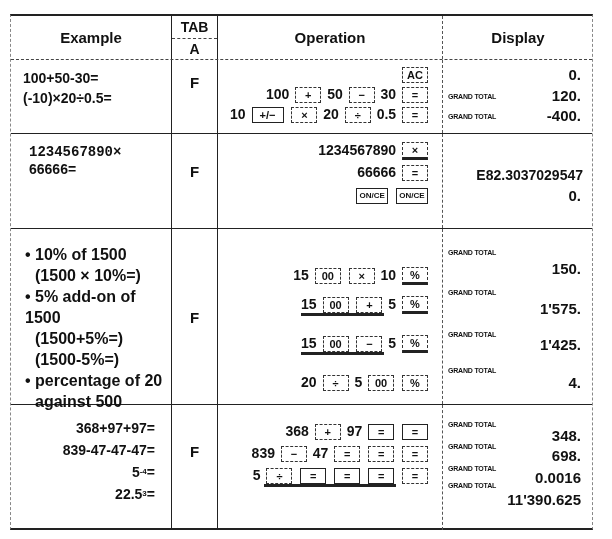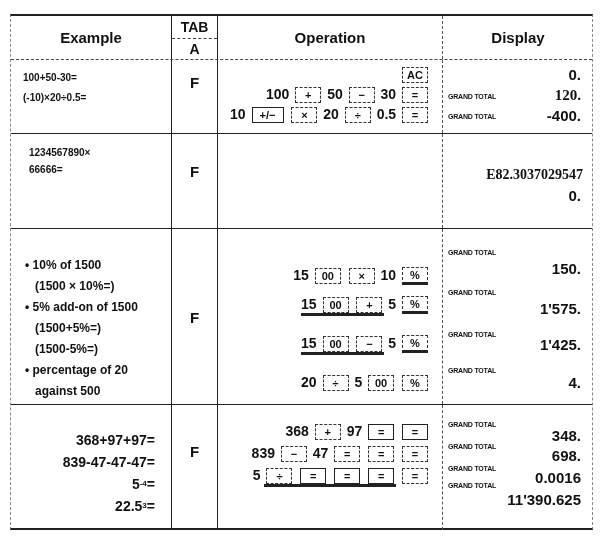--- a/index.html
+++ b/index.html
@@ -19,21 +19,21 @@
   .c-ex { left:0; width:160px; }
   .c-tab { left:160px; width:47px; border-left:1.5px solid #222; border-right:1.5px solid #222; }
   .c-op { left:207px; width:224px; }
   .c-disp { left:431px; width:151px; border-left:1px dashed #555; }
   .hdr .c-ex, .hdr .c-op, .hdr .c-disp { display:flex; align-items:center; justify-content:center; font-size:15px; }
   .tab-top { position:absolute; top:0; left:0; width:100%; height:22px; border-bottom:1.5px dashed #444;
              display:flex; align-items:center; justify-content:center; font-size:14px; }
   .tab-bot { position:absolute; top:22px; left:0; width:100%; height:22px;
              display:flex; align-items:center; justify-content:center; font-size:14px; }
   .tabval { position:absolute; top:14px; width:100%; text-align:center; font-size:15px; }
-  .ex-line { font-size:10px; line-height:20px; }
+  .ex-line { font-size:14px; line-height:20px; }
   .k { display:inline-block; border:1px dashed #333; min-width:20px; height:14px; line-height:14px;
        font-size:11px; text-align:center; padding:0 2px; margin:0 2px; vertical-align:middle; }
   .k.solid { border:1px solid #222; }
   .k.wide { min-width:26px; }
   .op-line { position:absolute; right:12px; font-size:14px; white-space:nowrap; }
   .ul { border-bottom:3px solid #222; }
   .gt { position:absolute; left:5px; font-size:7px; letter-spacing:-0.2px; }
   .dv { position:absolute; right:12px; font-size:15px; }
   .sup { font-size:8px; vertical-align:top; }
 </style>
@@ -80,45 +80,59 @@
         <span class="k">×</span>
         <span>20</span>
         <span class="k">÷</span>
         <span>0.5</span>
         <span class="k">=</span>
       </div>
     </div>
     <div class="col c-disp">
       <div class="dv" style="top:6px;">0.</div>
       <div class="gt" style="top:33px;">GRAND TOTAL</div>
-      <div class="dv" style="top:27px;font-family:Liberation Serif, serif;">120.</div>
+      <div class="dv" style="top:27px;">120.</div>
       <div class="gt" style="top:53px;">GRAND TOTAL</div>
       <div class="dv" style="top:47px;">-400.</div>
     </div>
   </div>
 
   <div class="row r2 sep">
     <div class="col c-ex">
       <div style="position:absolute;left:18px;top:10px;">
-        <div class="ex-line" style="line-height:17px;">1234567890×</div>
+        <div class="ex-line" style="line-height:17px;font-family:Liberation Mono, monospace;">1234567890×</div>
         <div class="ex-line" style="line-height:17px;">66666=</div>
       </div>
     </div>
     <div class="col c-tab">
       <div class="tabval" style="top:29px;">F</div>
     </div>
-    <div class="col c-disp">
-      <div class="dv" style="top:33px;font-size:14px;right:10px;font-family:Liberation Serif, serif;">E82.3037029547</div>
+    <div class="col c-op">
+      <div class="op-line" style="top:8px;">
+        <span>1234567890</span>
+        <span class="k ul">×</span>
+      </div>
+      <div class="op-line" style="top:30px;">
+        <span>66666</span>
+        <span class="k">=</span>
+      </div>
+      <div class="op-line" style="top:53px;">
+        <span class="k solid wide" style="font-size:8px;">ON/CE</span>
+        <span class="k solid wide" style="font-size:8px;">ON/CE</span>
+      </div>
+    </div>
+    <div class="col c-disp">
+      <div class="dv" style="top:33px;font-size:14px;right:10px;">E82.3037029547</div>
       <div class="dv" style="top:53px;">0.</div>
     </div>
   </div>
 
   <div class="row r3 sep">
     <div class="col c-ex">
-      <div style="position:absolute;left:14px;top:26px;font-size:12px;line-height:21px;">
+      <div style="position:absolute;left:14px;top:15px;font-size:16px;line-height:21px;">
         <div>• 10% of 1500</div>
         <div style="padding-left:10px;">(1500 × 10%=)</div>
         <div>• 5% add-on of 1500</div>
         <div style="padding-left:10px;">(1500+5%=)</div>
         <div style="padding-left:10px;">(1500-5%=)</div>
         <div>• percentage of 20</div>
         <div style="padding-left:10px;">against 500</div>
       </div>
     </div>
     <div class="col c-tab">
@@ -165,21 +179,21 @@
       <div class="dv" style="top:71px;">1'575.</div>
       <div class="gt" style="top:102px;">GRAND TOTAL</div>
       <div class="dv" style="top:107px;">1'425.</div>
       <div class="gt" style="top:138px;">GRAND TOTAL</div>
       <div class="dv" style="top:145px;">4.</div>
     </div>
   </div>
 
   <div class="row r4">
     <div class="col c-ex">
-      <div style="position:absolute;right:16px;top:12px;text-align:right;font-size:14px;line-height:22px;margin-top:12px;">
+      <div style="position:absolute;right:16px;top:12px;text-align:right;font-size:14px;line-height:22px;">
         <div><span>368+97+97=</span></div>
         <div><span>839-47-47-47=</span></div>
         <div><span>5</span><span class="sup">-4</span><span>=</span></div>
         <div><span>22.5</span><span class="sup">3</span><span>=</span></div>
       </div>
     </div>
     <div class="col c-tab">
       <div class="tabval" style="top:38px;">F</div>
     </div>
     <div class="col c-op">

